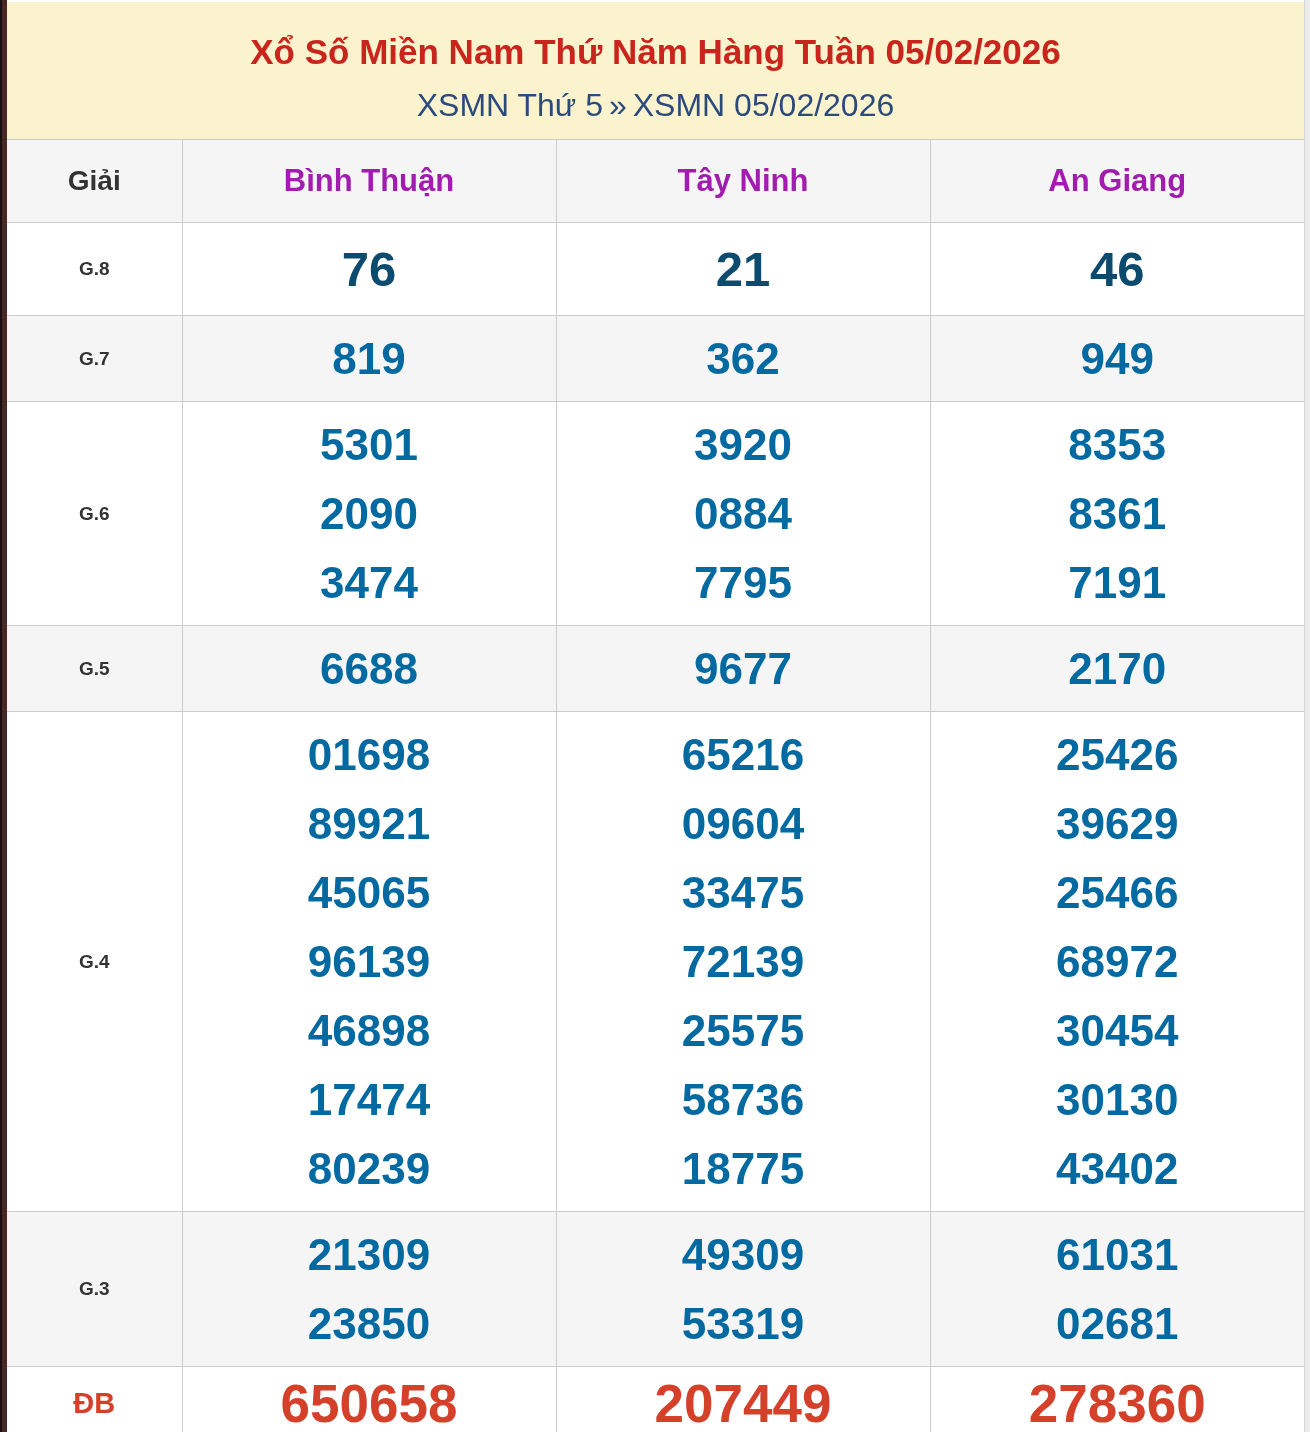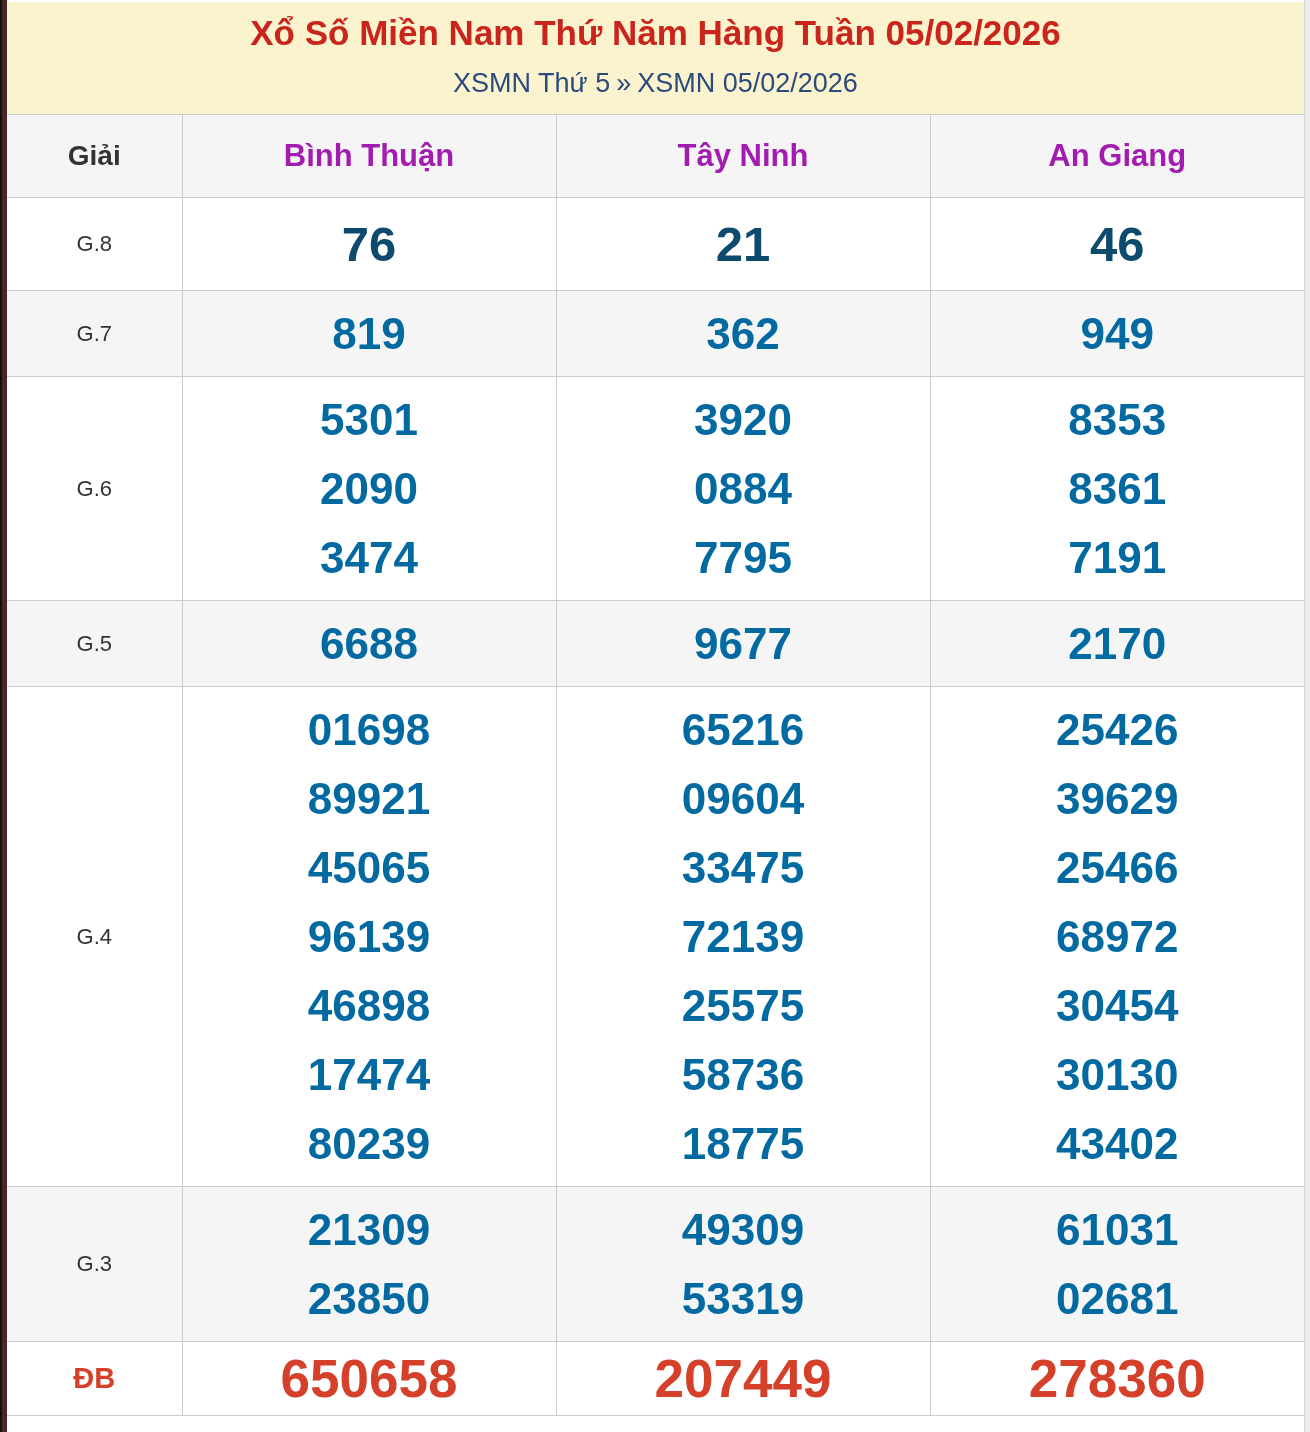--- a/index.html
+++ b/index.html
@@ -20,32 +20,32 @@
     flex: none;
     width: 5px;
     background: #ececec;
     border-left: 1px solid #d6d6d6;
   }
   .content { flex: 1; padding-top: 2px; min-width: 0; }
 
   .lottery-header {
     background: #fbf3cd;
     text-align: center;
-    padding: 10px 8px 15px 8px;
+    padding: 29px 8px 15px 8px;
   }
   .lottery-title {
     margin: 0 0 13px 0;
     color: #c9251d;
     font-size: 35px;
     font-weight: bold;
     line-height: 1.2;
   }
   .lottery-subtitle {
     color: #2b4a7d;
-    font-size: 27px;
+    font-size: 32px;
     line-height: 1.2;
   }
   .lottery-subtitle a {
     color: #2b4a7d;
     text-decoration: none;
     cursor: pointer;
   }
   .subtitle-sep { padding: 0 6px; }
 
   table.results {
@@ -68,22 +68,22 @@
     background: #f5f5f5;
     font-weight: bold;
   }
   th.corner { color: #333333; font-size: 28px; font-weight: normal; }
   th.region { color: #a21caf; font-size: 31px; cursor: pointer; }
 
   tr.shade td { background: #f5f5f5; }
 
   td.label-cell {
     color: #333333;
-    font-size: 22px;
-    font-weight: normal;
+    font-size: 19px;
+    font-weight: bold;
   }
   .num {
     font-size: 44px;
     font-weight: bold;
     color: #0369a1;
     height: 69px;
     line-height: 69px;
     white-space: nowrap;
   }
   tr.row-g8 .num {

